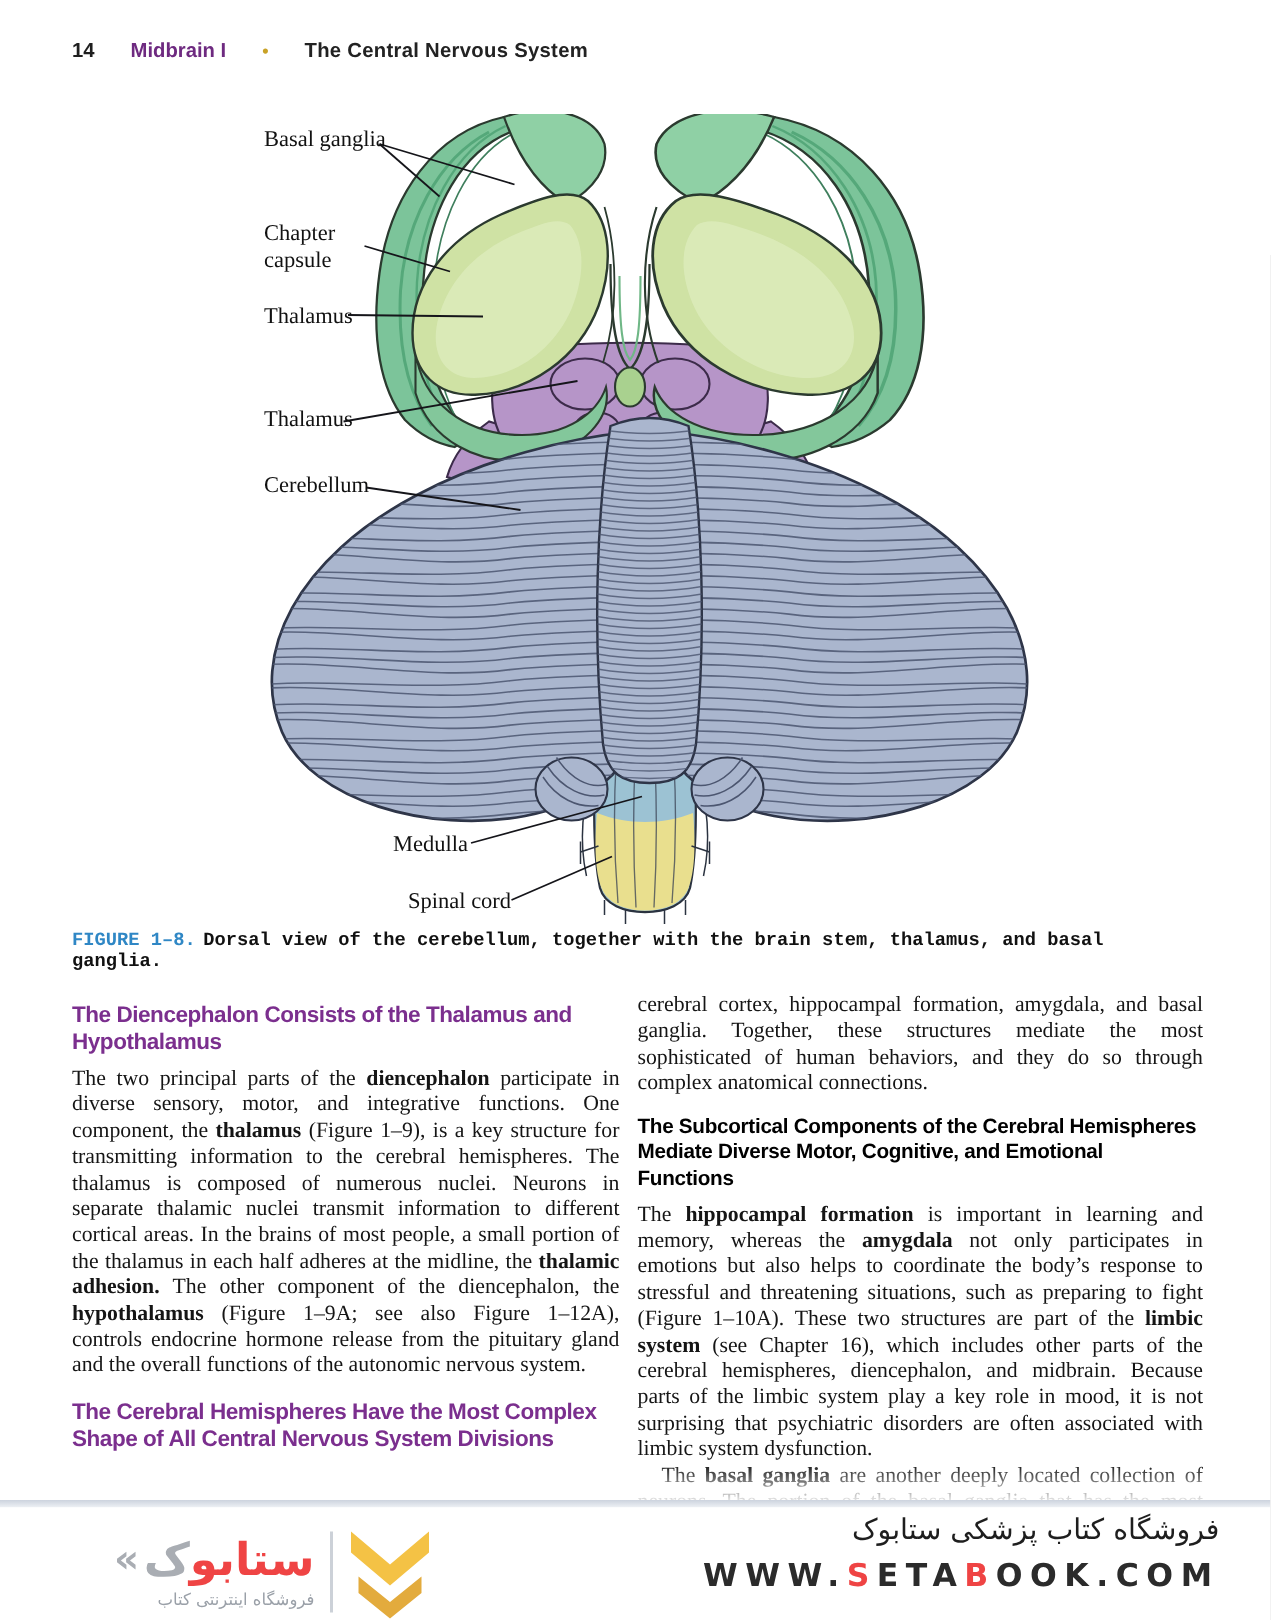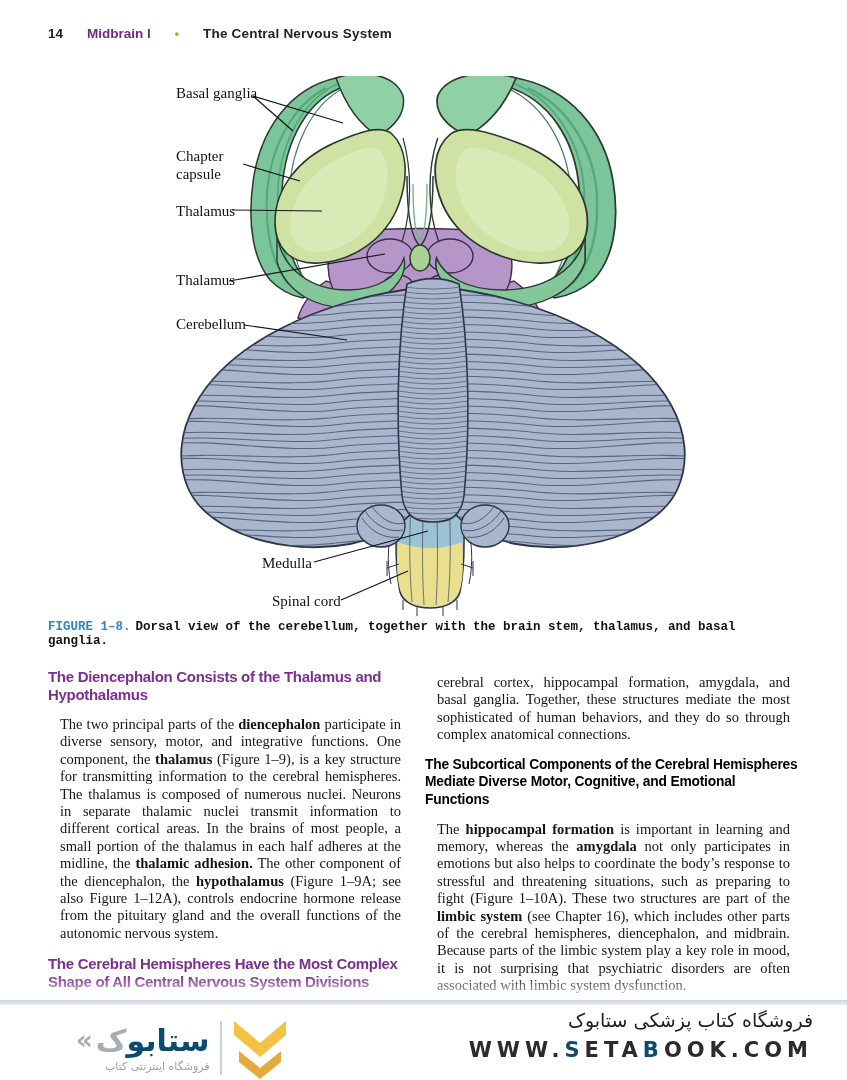--- a/index.html
+++ b/index.html
@@ -21,41 +21,41 @@
 
   .caption{position:absolute;left:48px;top:620px;width:750px;
            font-family:Liberation Mono, monospace;font-size:12.5px;font-weight:700;color:#111;}
   .caption .cap-label{color:#2f87c5;margin-right:5px;}
 
   
   .columns{position:absolute;left:0;top:662px;width:847px;height:338px;overflow:hidden;}
   .col{position:absolute;top:0;text-align:justify;font-size:14.5px;line-height:17.4px;color:#151515;}
   .col-left{left:48px;width:365px;}
   .col-right{left:425px;width:377px;}
-  .col p{margin:12px;}
+  .col p{margin:0;}
   .col p.indent{text-indent:16px;}
   .col b{font-weight:700;}
   h2.purple{font-family:"Liberation Sans",sans-serif;font-size:15px;line-height:1.2;color:#7b2f8e;
             margin:6px 0 7px;text-align:left;letter-spacing:-.3px;}
   h2.purple.second{margin-top:13px;}
   h3.blue{font-family:"Liberation Sans",sans-serif;font-size:13.8px;line-height:1.28;color:#000000;
           margin:10px 0 7px;text-align:left;letter-spacing:-.2px;}
 
   .fade{position:absolute;left:0;top:976px;width:847px;height:24px;
         background:linear-gradient(rgba(255,255,255,0),rgba(255,255,255,.88));pointer-events:none;}
   .edge-band{position:absolute;left:0;top:1000px;width:847px;height:5px;
              background:linear-gradient(#ccd3de,#eef1f5);}
 
   
   .footer{position:absolute;left:0;top:1005px;width:847px;height:75px;background:#fff;}
   .footer-right{position:absolute;right:34px;top:4px;}
   .store-fa{font-family:"DejaVu Sans",sans-serif;font-size:19px;color:#1e1e1e;direction:rtl;}
   .url{font-family:"DejaVu Sans",sans-serif;font-size:21px;font-weight:700;letter-spacing:5px;
        color:#2b2b2b;margin-top:7px;white-space:nowrap;}
-  .c-yellow{color:#0c4a6e;}
+  .c-yellow{color:#ef4444;}
   .c-gray{color:#a9adb3;}
   .footer-left{position:absolute;left:76px;top:10px;display:flex;align-items:center;gap:10px;}
   .wordmark-block{text-align:right;}
   .wordmark-row{display:flex;align-items:center;gap:3px;}
   .guillemet{font-family:"DejaVu Sans",sans-serif;font-size:26px;font-weight:700;color:#a9adb3;line-height:1;}
   .wordmark{font-family:"DejaVu Sans",sans-serif;font-size:30px;font-weight:700;direction:rtl;line-height:1.1;}
   .tagline{font-family:"DejaVu Sans",sans-serif;font-size:11px;color:#9aa0a8;direction:rtl;margin-top:3px;}
   .divider{width:2px;height:54px;background:#ccd1d8;}
   .chevron-logo svg{display:block;}
 </style>

